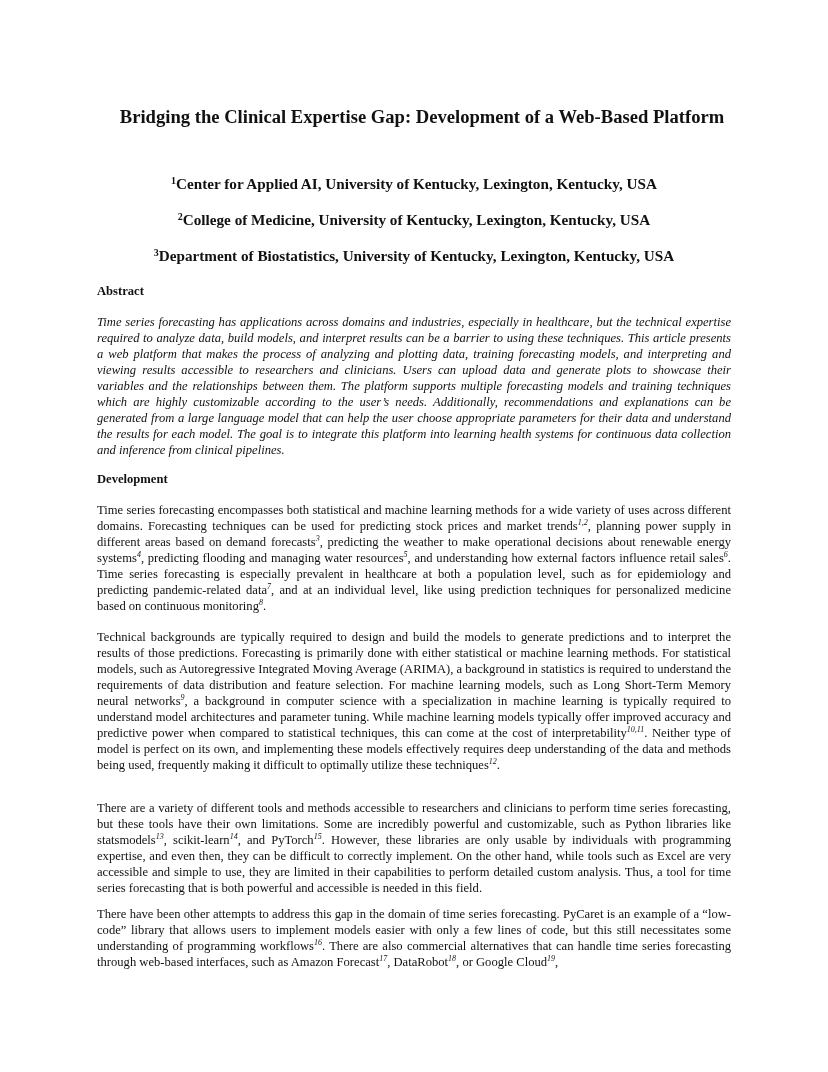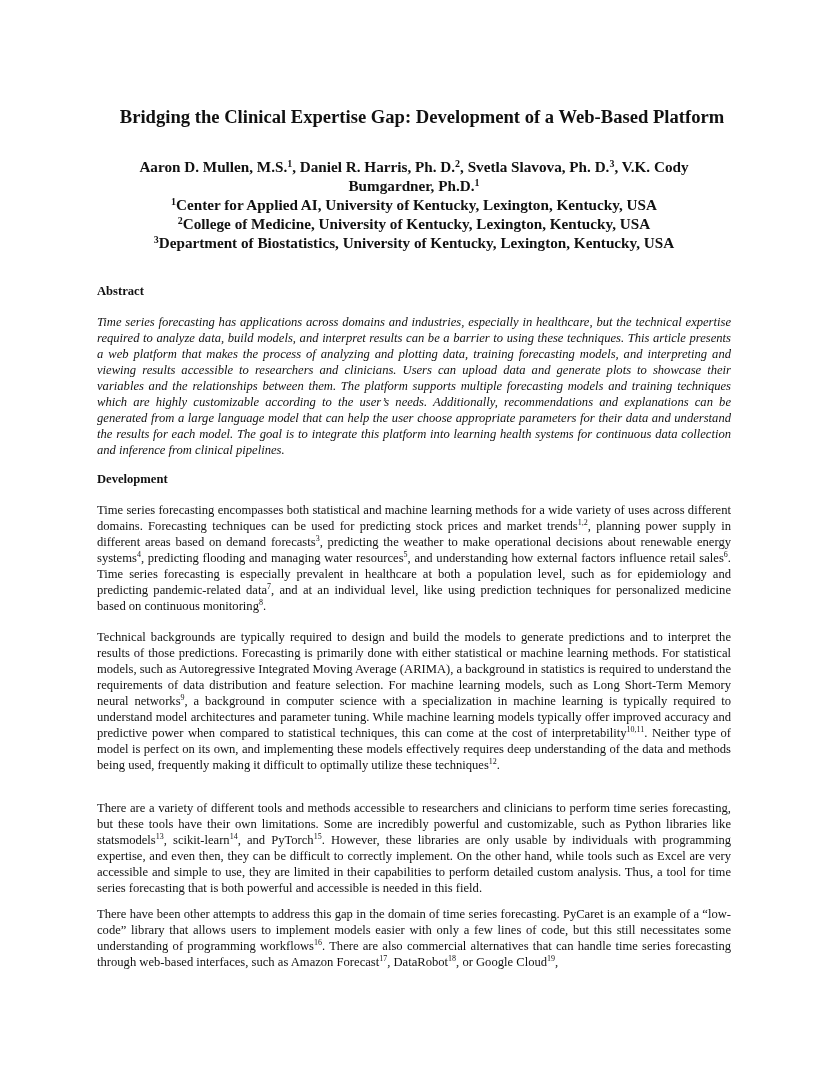--- a/index.html
+++ b/index.html
@@ -4,37 +4,36 @@
 <style>
   html, body { margin: 0; padding: 0; background: #ffffff; }
   body { width: 828px; height: 1072px; position: relative; overflow: hidden;
          font-family: "Liberation Serif", "DejaVu Serif", serif; color: #111; }
   .page { position: absolute; left: 97px; top: 0; width: 634px; }
   .title { position: absolute; top: 97px; left: 0; width: 634px; text-align: center;
            font-weight: bold; font-size: 18.6px; line-height: 23px; margin: 8px; }
   .authors { position: absolute; top: 157px; left: 0; width: 634px; text-align: center;
              font-weight: bold; font-size: 15.2px; line-height: 19px; margin: 0; }
   .authors sup, .affil sup { font-size: 10px; vertical-align: 5px; line-height: 0; }
-  .affil { display: block; }
+  .affil { display: block; margin-top: 17px; }
   .section-h { position: absolute; left: 0; font-weight: bold; font-size: 12.6px; margin: 0; line-height: 16px; }
   .para { position: absolute; left: 0; width: 634px; font-size: 12.6px; line-height: 16px;
           text-align: justify; margin: 0; }
   .para.abstract { font-style: italic; }
-  .para sup { font-size: 8px; vertical-align: 5px; line-height: 0; }
+  .para sup { font-size: 8px; vertical-align: 5px; line-height: 0; font-style: italic; }
 </style>
 </head>
 <body>
 
 <div class="page">
   <h1 class="title">
     <span>Bridging the Clinical Expertise Gap: Development of a Web-Based Platform</span><br>
   </h1>
 
   <div class="authors">
-    <div id="author-list"><span>Aaron D. Mullen, M.S.</span><sup>1</sup>, <span>Daniel R. Harris, Ph. D.</span><sup>2</sup>, <span>Svetla Slavova, Ph. D.</span><sup>3</sup>, <span>V.K. Cody Bumgardner, Ph.D.</span><sup>1</sup></div>
     <div id="affil-list">
         <span class="affil"><sup>1</sup>Center for Applied AI, University of Kentucky, Lexington, Kentucky, USA</span>
         <span class="affil"><sup>2</sup>College of Medicine, University of Kentucky, Lexington, Kentucky, USA</span>
         <span class="affil"><sup>3</sup>Department of Biostatistics, University of Kentucky, Lexington, Kentucky, USA</span>
       </div>
   </div>
 
   <h2 class="section-h" style="top:283px">Abstract</h2>
   <p class="para abstract" style="top:314px">Time series forecasting has applications across domains and industries, especially in healthcare, but the technical expertise required to analyze data, build models, and interpret results can be a barrier to using these techniques. This article presents a web platform that makes the process of analyzing and plotting data, training forecasting models, and interpreting and viewing results accessible to researchers and clinicians. Users can upload data and generate plots to showcase their variables and the relationships between them. The platform supports multiple forecasting models and training techniques which are highly customizable according to the user’s needs. Additionally, recommendations and explanations can be generated from a large language model that can help the user choose appropriate parameters for their data and understand the results for each model. The goal is to integrate this platform into learning health systems for continuous data collection and inference from clinical pipelines.</p>
 

